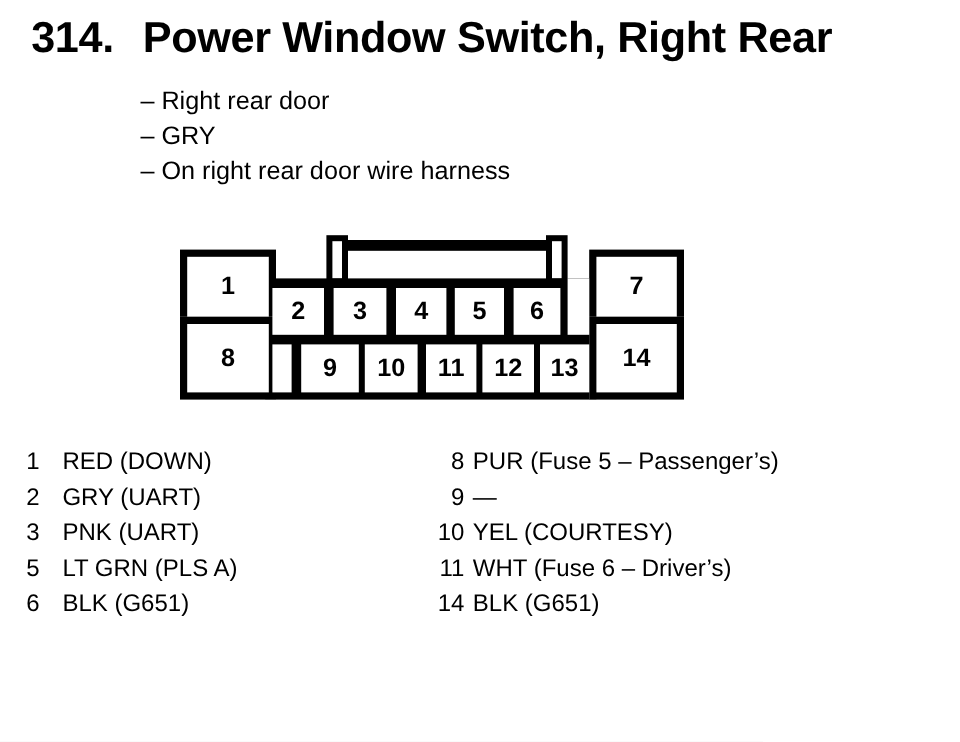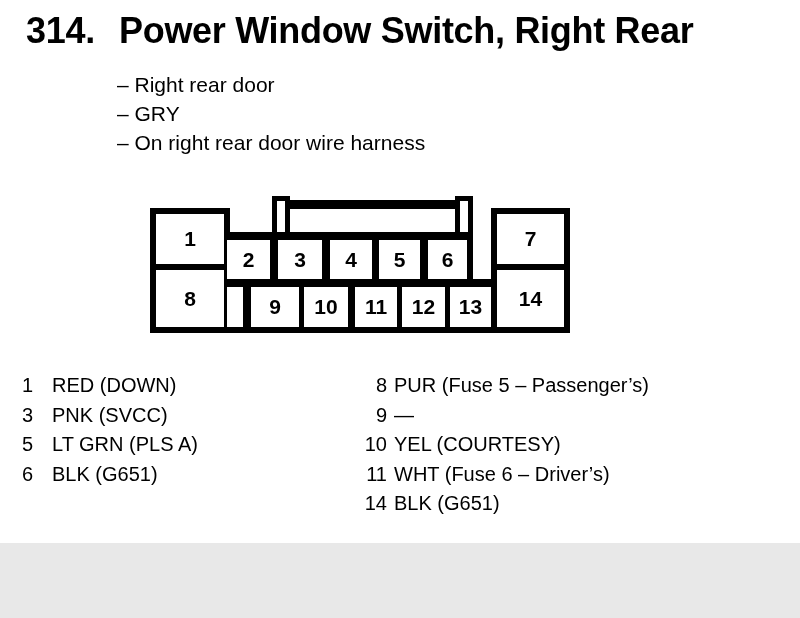--- a/index.html
+++ b/index.html
@@ -1,19 +1,19 @@
 <!DOCTYPE html>
 <html style="--ink: #000000; --paper: #ffffff;"><head>
 <meta charset="utf-8">
 <style>
   html,body{margin:0;padding:0;}
   body{background:#e8e8e8;}
   .page{
     position:relative;
-    width:800px;height:543px;
+    width:800px;height:618px;
     background:var(--paper,#ffffff);
     color:var(--ink,#000000);
     font-family:"Liberation Sans",sans-serif;
     overflow:hidden;
   }
   
   .title-num,.title-text{
     position:absolute;top:13px;
     font-size:36px;font-weight:bold;line-height:1;white-space:nowrap;
     letter-spacing:-0.3px;
@@ -150,21 +150,22 @@
     <div class="cell c12">
         <span>12</span>
       </div>
     <div class="cell c13">
         <span>13</span>
       </div>
   </div>
 
   <div class="legend legend-left">
     <div><span class="lnum">1</span><span class="llabel">RED (DOWN)</span></div>
-    <div><span class="lnum">3</span><span class="llabel">PNK (SVCC)</span></div>
+    <div><span class="lnum">2</span><span class="llabel">GRY (UART)</span></div>
+    <div><span class="lnum">3</span><span class="llabel">PNK (UART)</span></div>
     <div><span class="lnum">5</span><span class="llabel">LT GRN (PLS A)</span></div>
     <div><span class="lnum">6</span><span class="llabel">BLK (G651)</span></div>
   </div>
 
   <div class="legend legend-right">
     <div><span class="lnum">8</span><span class="llabel">PUR (Fuse 5 – Passenger’s)</span></div>
     <div><span class="lnum">9</span><span class="llabel">—</span></div>
     <div><span class="lnum">10</span><span class="llabel">YEL (COURTESY)</span></div>
     <div><span class="lnum">11</span><span class="llabel">WHT (Fuse 6 – Driver’s)</span></div>
     <div><span class="lnum">14</span><span class="llabel">BLK (G651)</span></div>

